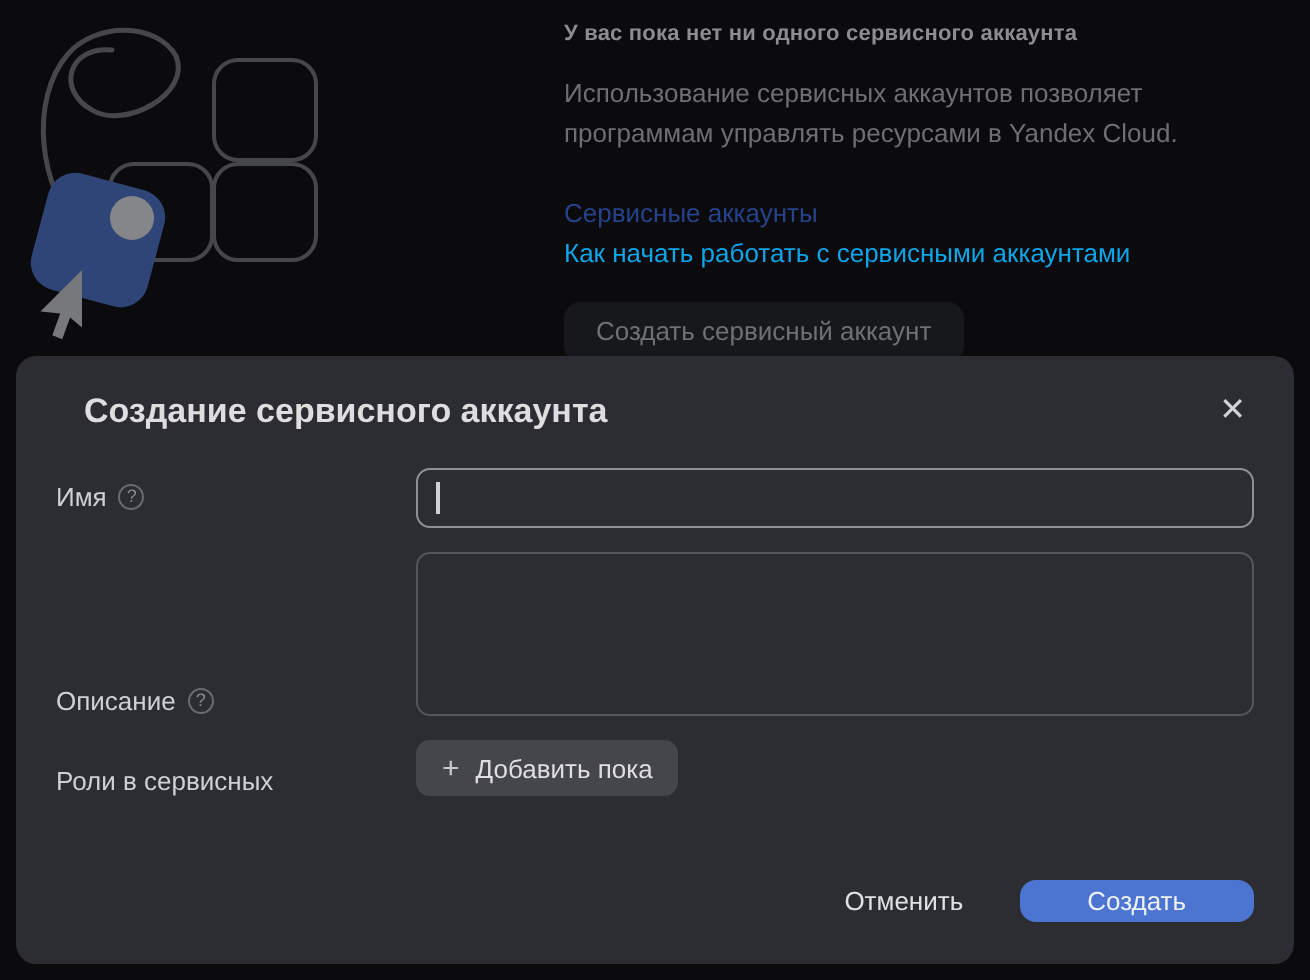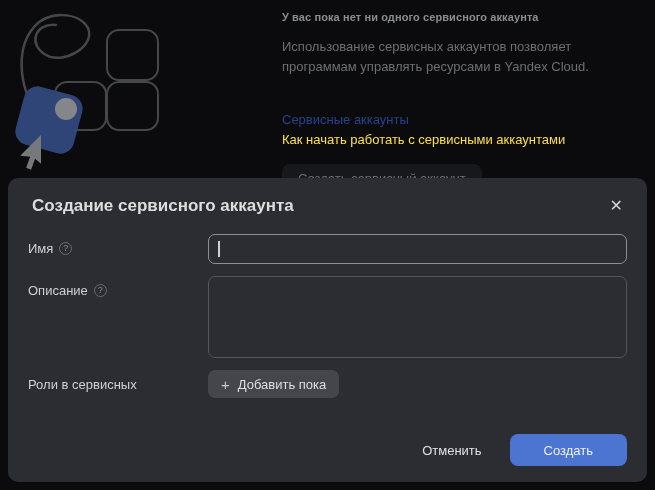--- a/index.html
+++ b/index.html
@@ -15,49 +15,49 @@
   
   .illustration { position: absolute; left: 0; top: 0; }
 
   .bg-content { position: absolute; left: 282px; top: 11px; width: 360px; }
   .bg-title {
     font-size: 11px; font-weight: bold; color: #8c8d90;
     margin: 0 0 14px 0; letter-spacing: .1px;
   }
   .bg-desc {
     font-size: 13px; line-height: 1.5; color: #6e6f73;
-    margin: 0 0 34px 0; width: 332px;
+    margin: 0 0 21px 0; width: 332px;
   }
   .bg-links a { display: block; font-size: 13px; line-height: 1.52; text-decoration: none; }
   .bg-link-1 { color: #26428a; }
-  .bg-link-2 { color: #fde047; }
+  .bg-link-2 { color: #0ea5e9; }
   .bg-create-btn {
     margin-top: 14px; height: 30px; padding: 0 16px;
     background: #17181c; color: #6f7074;
     font-size: 13px; font-family: inherit;
     border: none; border-radius: 8px; cursor: pointer;
   }
 
   
   .modal {
     position: absolute; left: 8px; top: 178px;
     width: 639px; height: 304px;
     background: #2c2d32; border-radius: 10px;
     padding: 16px 20px;
   }
   .modal-header { display: flex; justify-content: space-between; align-items: center; height: 24px; }
-  .modal-title { font-size: 17px; font-weight: bold; color: #dedee0; margin: 4px; }
+  .modal-title { font-size: 17px; font-weight: bold; color: #dedee0; margin: 14px; }
   .close-btn {
     background: none; border: none; padding: 0 4px;
     color: #d2d3d6; font-size: 16px; line-height: 1; cursor: pointer;
     font-family: inherit;
   }
 
   .form-row { display: flex; align-items: flex-start; margin-top: 16px; }
-  .form-row.tight { margin-top: 12px; }
+  .form-row.tight { margin-top: 12px; align-items: flex-end; }
   .form-label {
     width: 180px; flex: none; padding-top: 7px;
     font-size: 13px; color: #cfd0d3;
     display: flex; align-items: center; gap: 6px;
   }
   .help-icon {
     width: 13px; height: 13px; flex: none;
     border: 1px solid #6a6b70; border-radius: 50%;
     color: #8a8b90; font-size: 9px; line-height: 1;
     display: inline-flex; align-items: center; justify-content: center;
@@ -94,21 +94,21 @@
   .modal-footer {
     position: absolute; right: 20px; bottom: 14px;
     display: flex; align-items: center; gap: 10px; justify-content: flex-end;
   }
   .cancel-btn {
     height: 36px; padding: 0 18px;
     background: transparent; border: none;
     color: #e0e1e3; font-size: 13px; font-family: inherit; cursor: pointer;
   }
   .submit-btn {
-    height: 32px; padding: 0 34px;
+    height: 21px; padding: 0 34px;
     background: #4b75d1; border: none; border-radius: 8px;
     color: #eef1f7; font-size: 13px; font-family: inherit; cursor: pointer;
   }
 </style>
 </head>
 <body>
 
 <div>
 
   <svg class="illustration" width="215" height="175" viewBox="50 5 215 175" aria-hidden="true">

